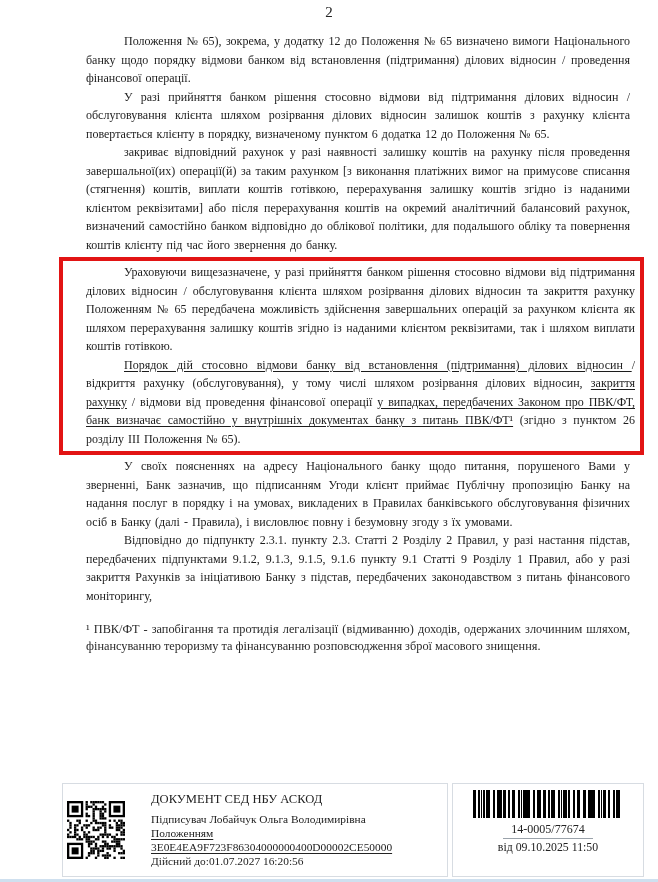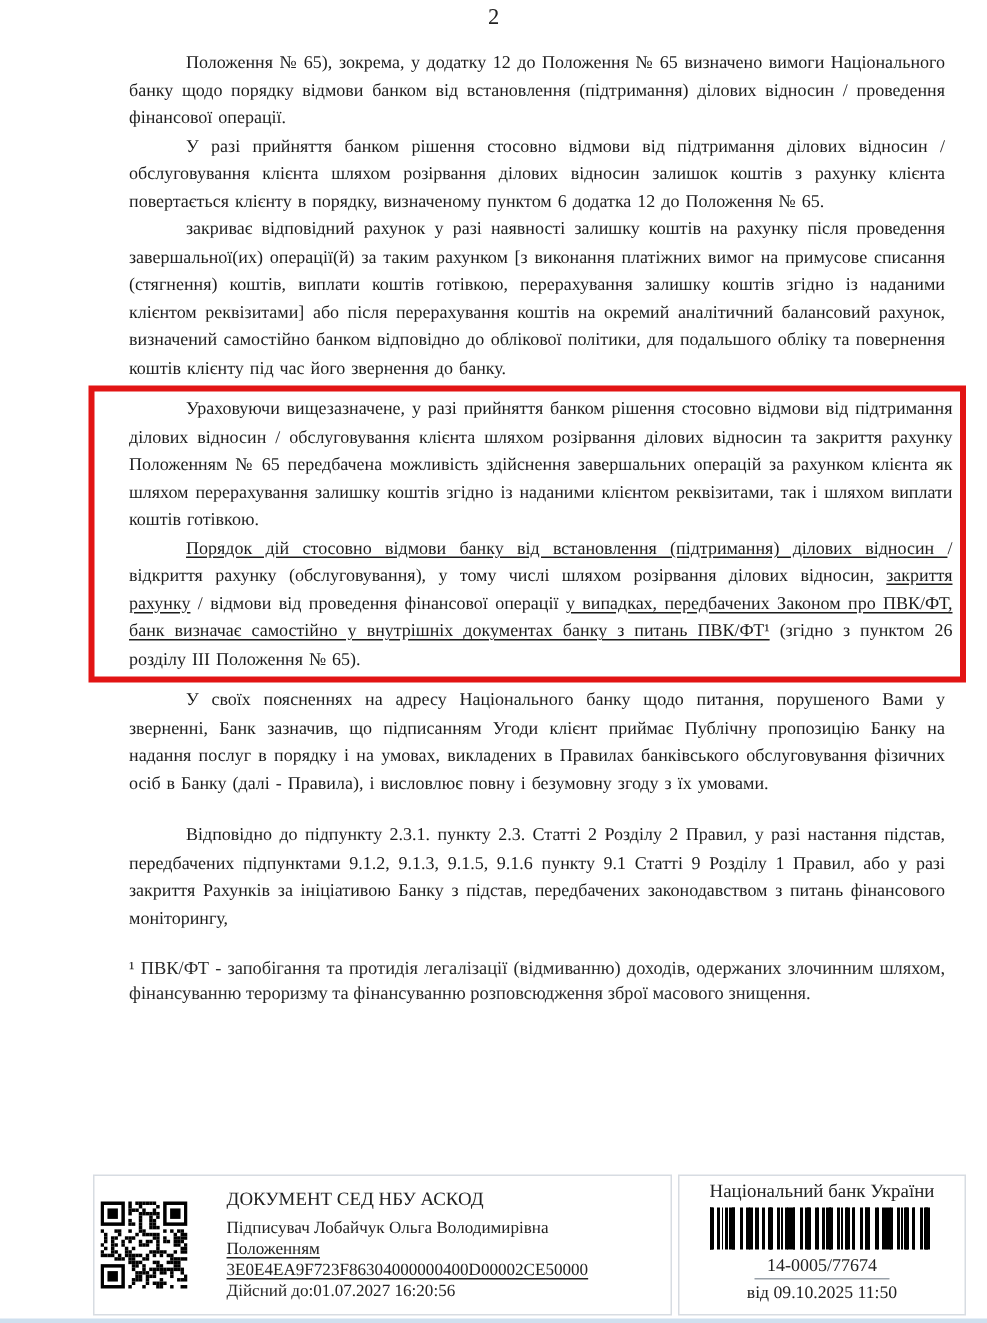--- a/index.html
+++ b/index.html
@@ -22,21 +22,21 @@
     margin:4px 28px 0 86px;
   }
   .para{
     margin:0;
     font-size:12px;
     line-height:18.5px;
     text-align:justify;
     text-indent:38px;
     word-spacing:1px;
   }
-  .para.justify-last{text-align-last:justify;margin-top:16px;}
+  .para.justify-last{text-align-last:justify;}
   .redbox{
     border:4px solid #e21414;
     margin:3px -14px 2px -27px;
     padding:2px 5px 3px 23px;
   }
   .u{text-decoration:underline;text-underline-offset:2px;}
   .footnote{
     margin:16px 28px 0 86px;
     font-size:12.3px;
     line-height:17px;
@@ -332,21 +332,20 @@
           <rect x="2" y="20" width="3" height="3" fill="#000"></rect>
         </svg>
       <div class="stamp-text">
         <div class="stamp-title">ДОКУМЕНТ СЕД НБУ АСКОД</div>
         <div class="stamp-line">Підписувач Лобайчук Ольга Володимирівна</div>
         <div class="stamp-line cert">Положенням 3E0E4EA9F723F86304000000400D00002CE50000</div>
         <div class="stamp-line">Дійсний до:01.07.2027 16:20:56</div>
       </div>
     </div>
     <div class="stamp-right">
-      <div class="bank-name">Національний банк України</div>
       <div class="barcode"></div>
       <div><span class="doc-number">14-0005/77674</span></div>
       <div class="doc-date">від 09.10.2025 11:50</div>
     </div>
   </div>
 
   <div class="bottom-edge"></div>
 </div>
 
 </body></html>

